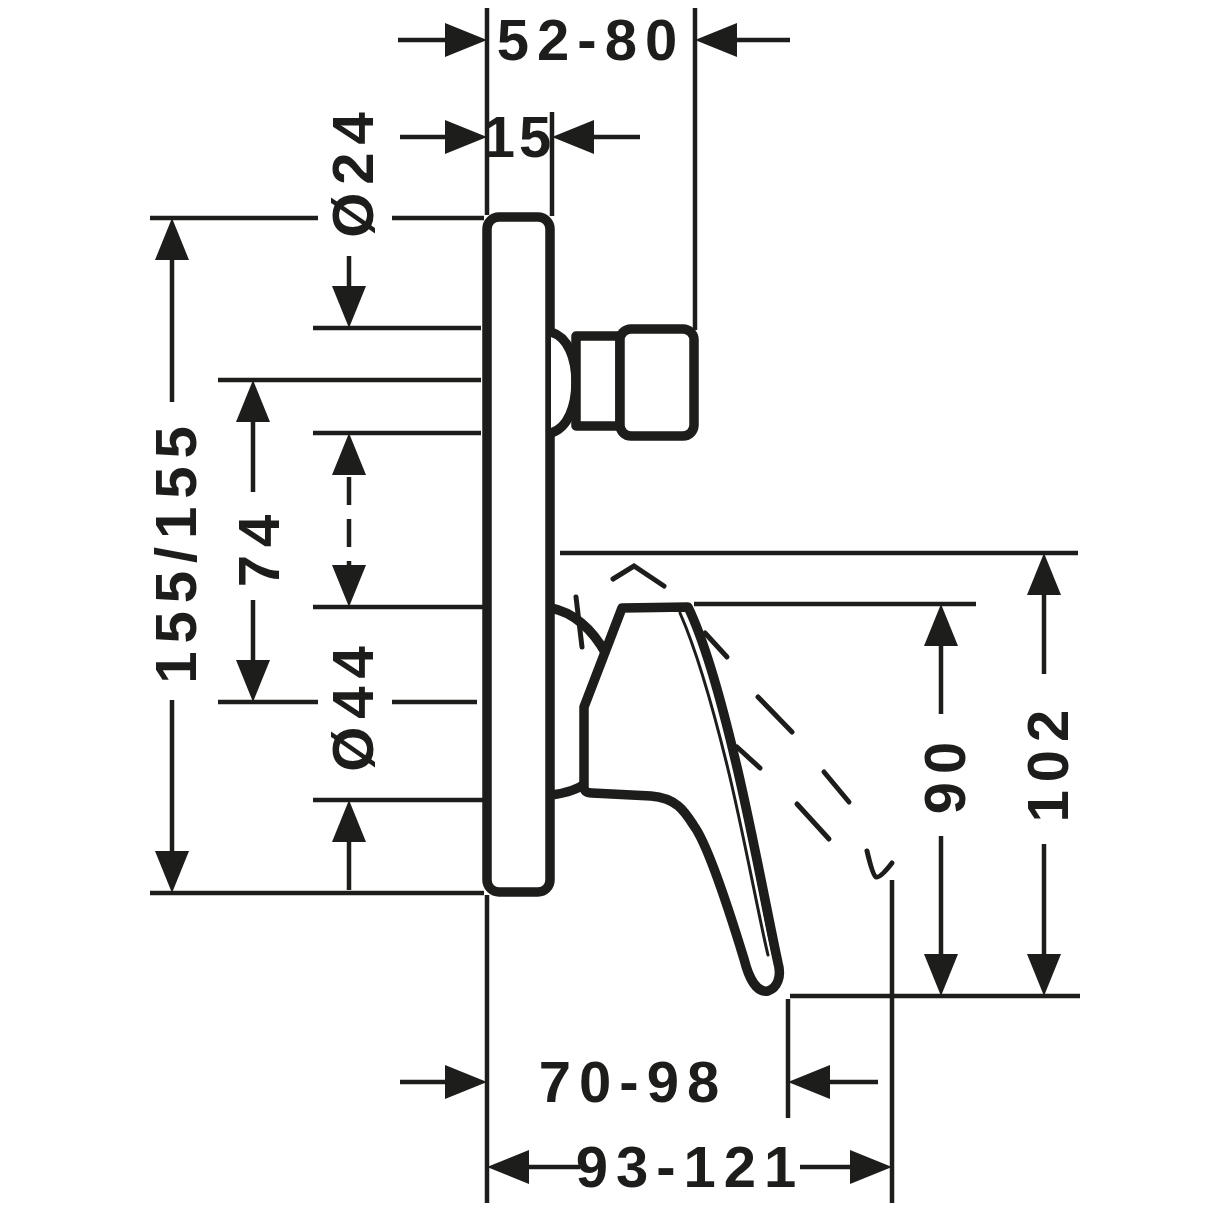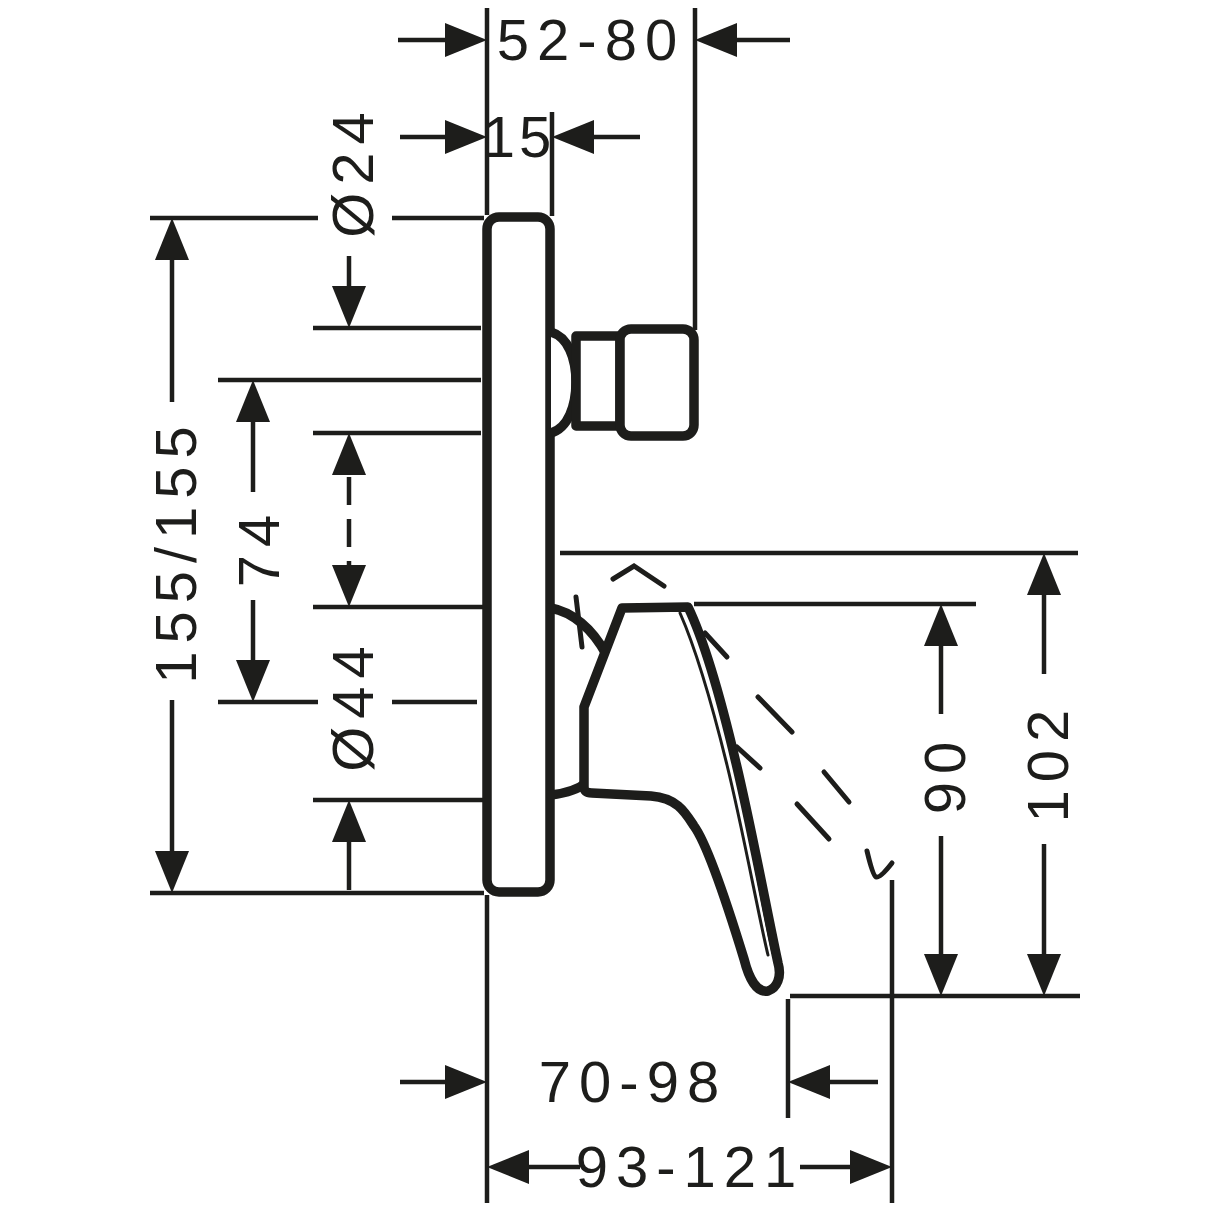--- a/index.html
+++ b/index.html
@@ -1,17 +1,17 @@
 <!DOCTYPE html>
 <html style="--line: #1d1d1b; --bg: #ffffff;"><head>
 <meta charset="utf-8">
 <style>
   :root { --line:#1d1d1b; --bg:#ffffff; }
   html,body { margin:0; padding:0; background:#fff; }
-  .stage { width:1214px; height:1214px; background:var(--bg); position:relative; overflow:hidden; }
+  .stage { width:1214px; height:1214px; background:var(--bg); position:relative; overflow:hidden;font-weight:bold; }
   svg { display:block; }
   .ext    { stroke:var(--line); stroke-width:4.5; fill:none; }
   .dimln  { stroke:var(--line); stroke-width:4.5; fill:none; }
   .chain  { stroke:var(--line); stroke-width:4.5; fill:none; stroke-dasharray:28 14; }
   .arrow  { fill:var(--line); stroke:none; }
   .outline{ fill:#ffffff; stroke:var(--line); stroke-width:9.5; stroke-linejoin:round; }
   .open   { fill:none; stroke:var(--line); stroke-width:9.5; stroke-linecap:round; }
   .thin   { fill:none; stroke:var(--line); stroke-width:3; stroke-linecap:round; }
   .dash   { fill:none; stroke:var(--line); stroke-width:5; stroke-linecap:round; }
   .lbl    { font-family:"Liberation Sans", sans-serif; font-size:58px; letter-spacing:8px;

